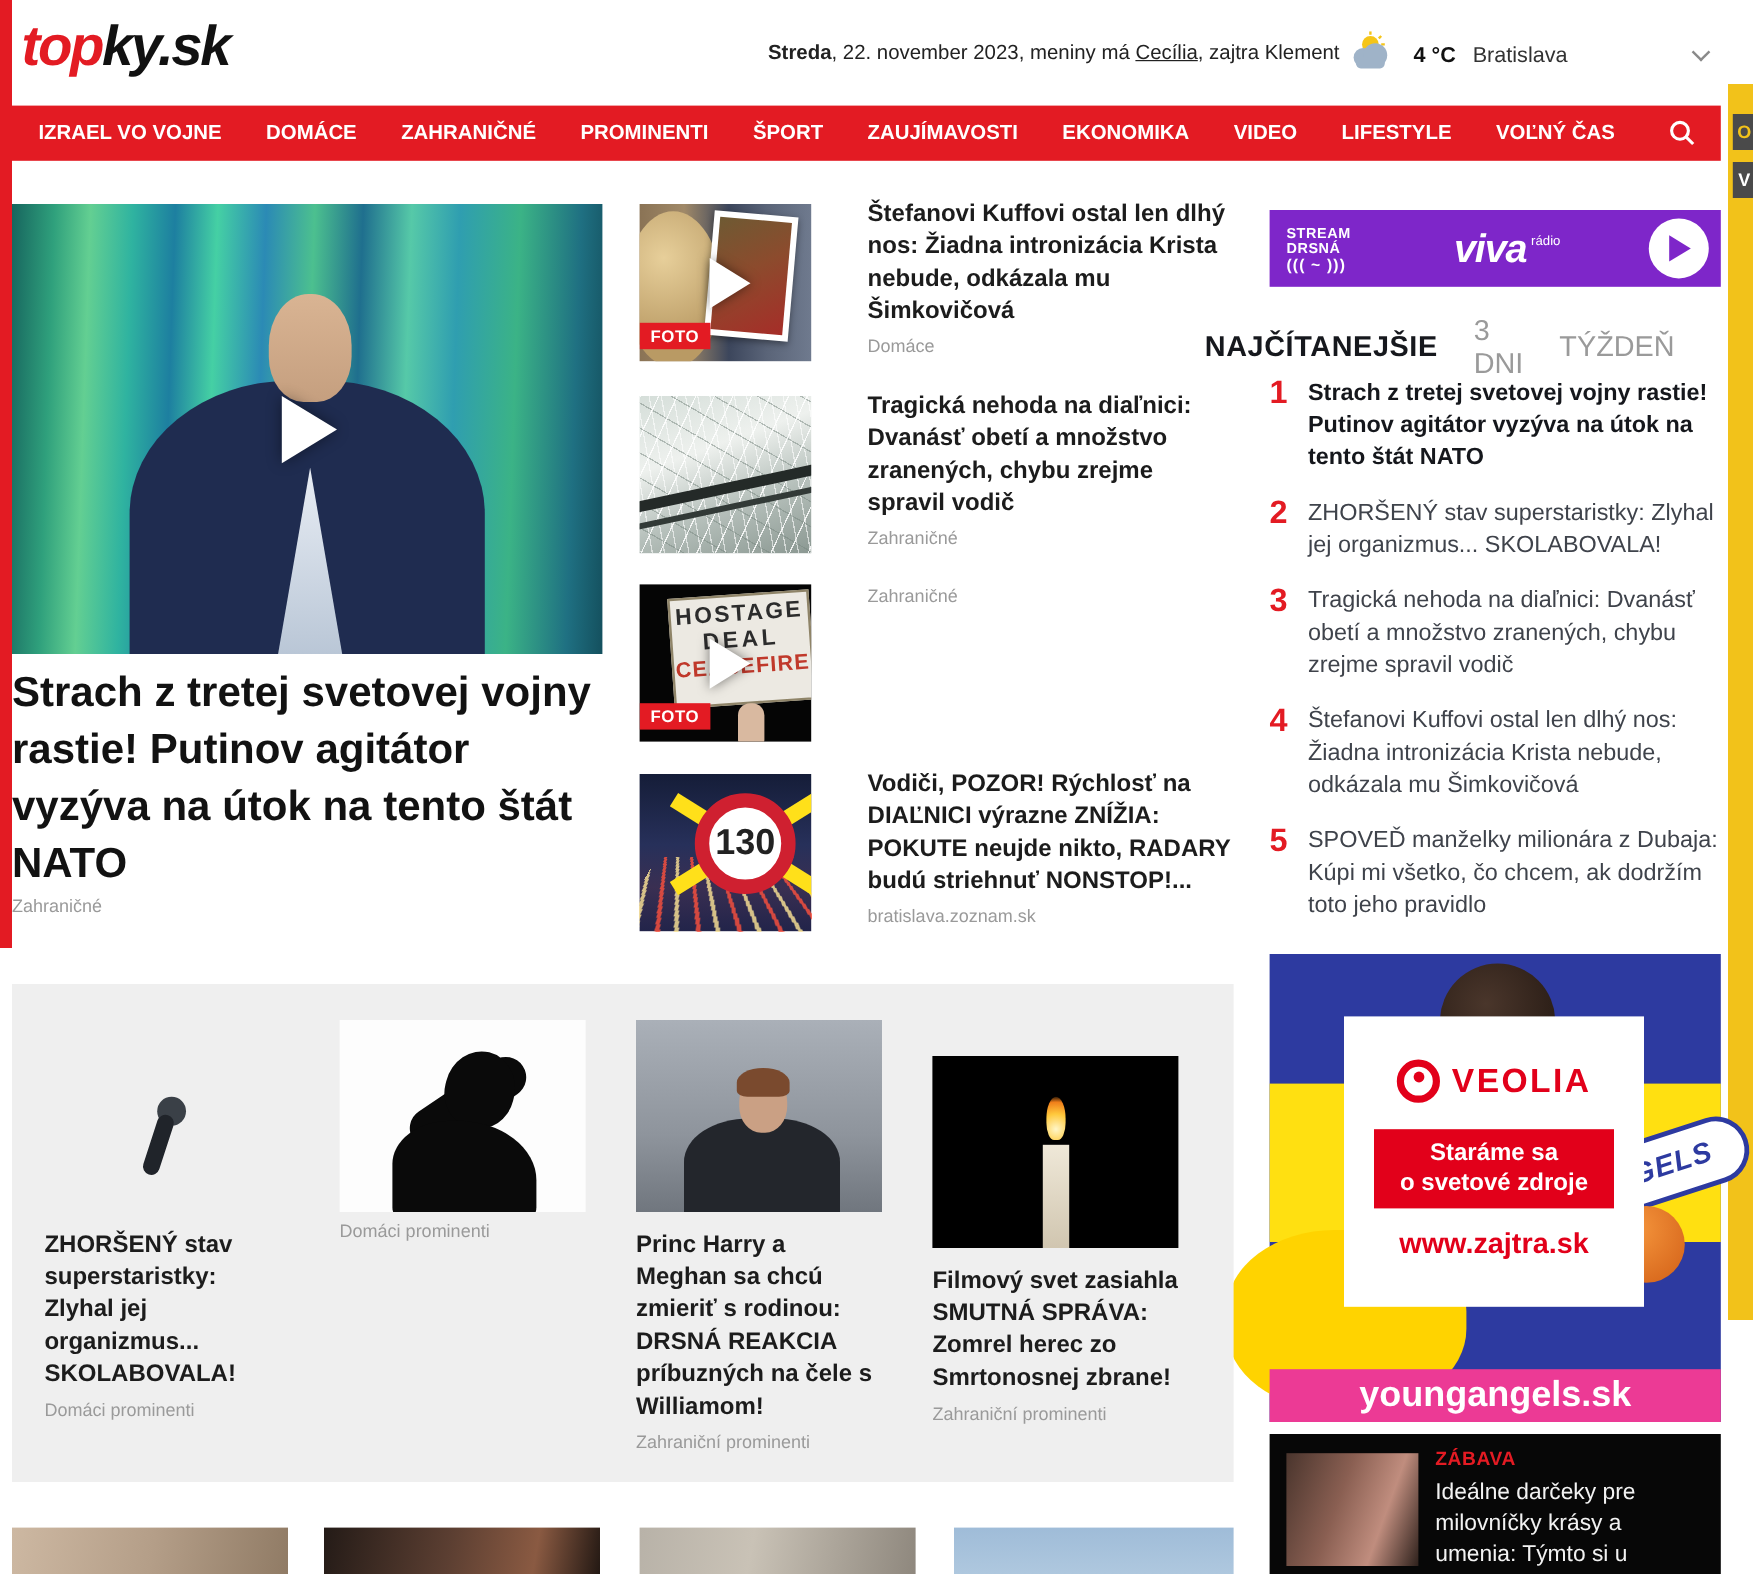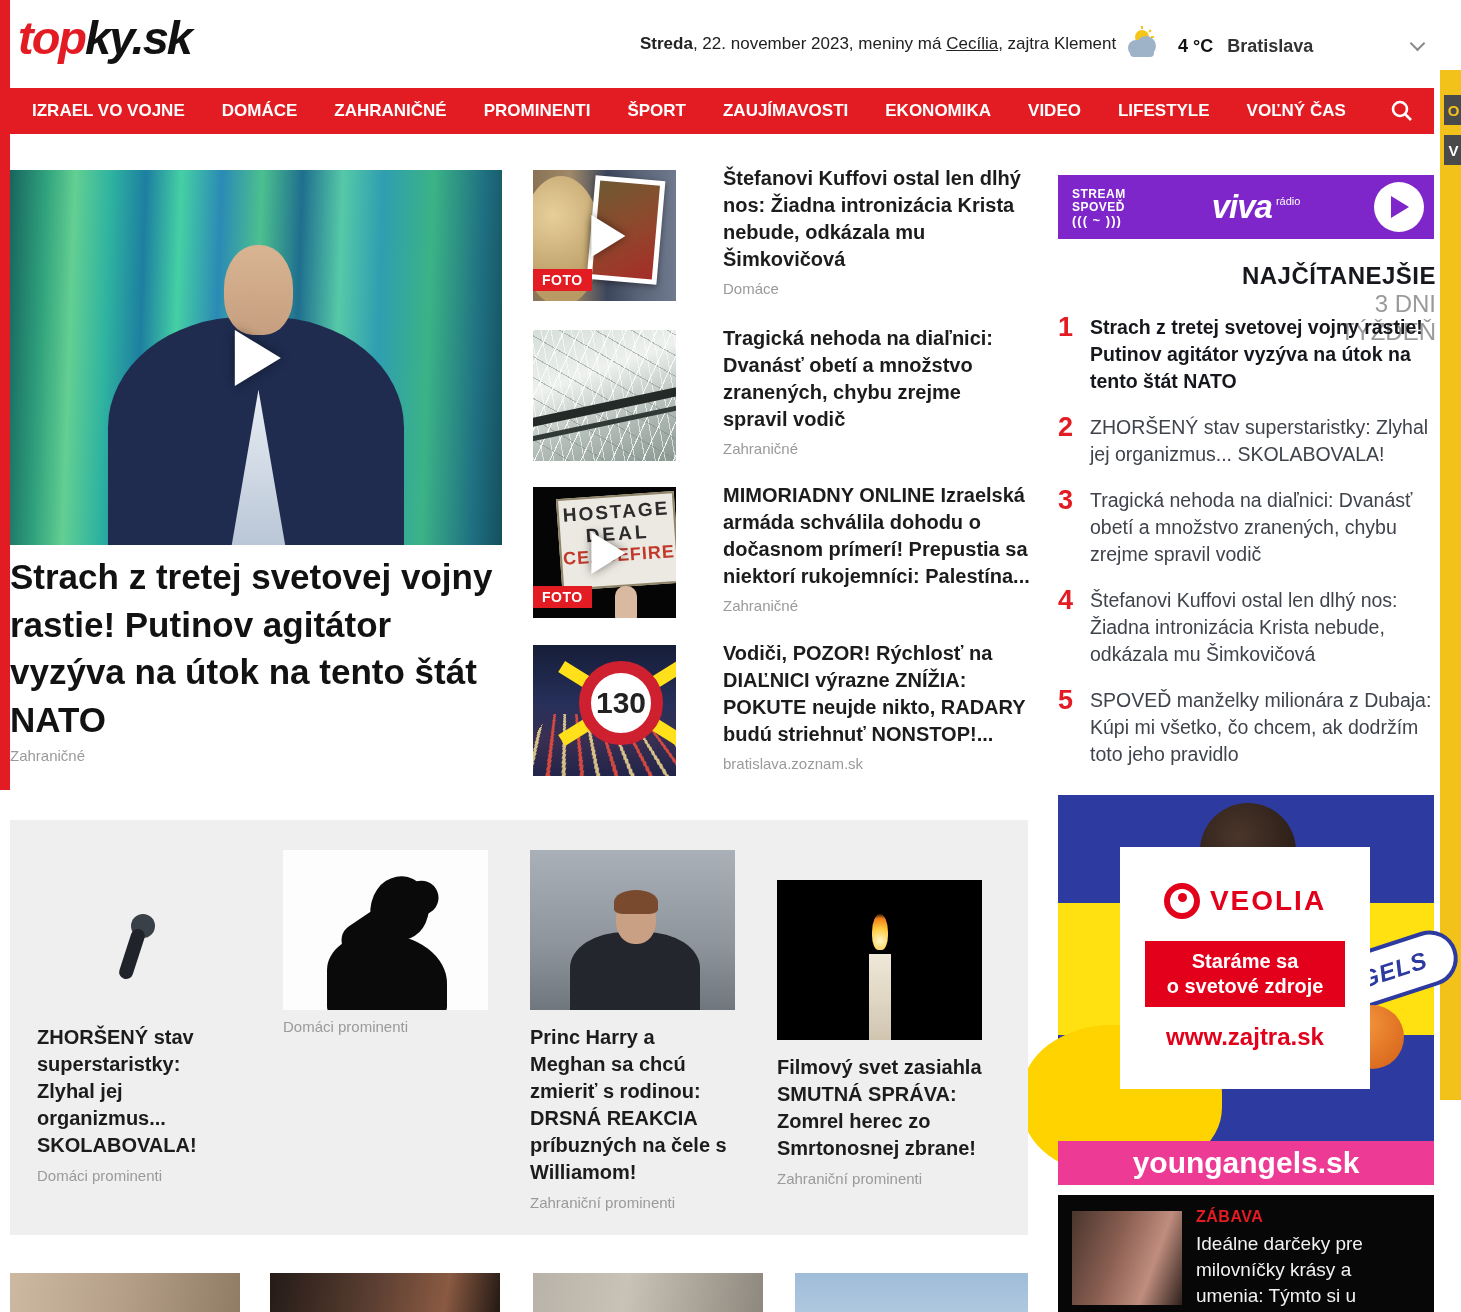--- a/index.html
+++ b/index.html
@@ -16,21 +16,21 @@
 
   
   .logo { position:absolute; left:18px; top:10px; font-size:47px; font-weight:bold; font-style:italic;
           letter-spacing:-2px; color:#111; cursor:pointer; }
   .logo .red { color:#e31b23; }
   .dateline { position:absolute; left:640px; top:34px; font-size:17px; color:#222; white-space:nowrap; }
   .dateline b { font-weight:bold; }
   .dateline .nameday { text-decoration:underline; cursor:pointer; }
   .weather { position:absolute; left:1122px; top:26px; display:flex; align-items:center; }
   .temp { font-weight:bold; font-size:18px; color:#111; margin-left:14px; }
-  .city { font-size:18px; color:#333; margin-left:14px;font-weight:bold; }
+  .city { font-size:18px; color:#333; margin-left:14px; }
   .chev { position:absolute; left:1412px; top:38px; width:11px; height:11px;
           border-right:2px solid #8a8a8a; border-bottom:2px solid #8a8a8a; transform:rotate(45deg); cursor:pointer; }
 
   
   .nav { position:absolute; left:10px; top:88px; width:1424px; height:46px; background:#e31b23;
          display:flex; align-items:center; padding:0 20px 0 22px; }
   .nav-item { color:#fff; font-weight:bold; font-size:17px; margin-right:37px; white-space:nowrap; cursor:pointer; }
   .nav-search { margin-left:auto; cursor:pointer; display:flex; }
 
   
@@ -100,21 +100,21 @@
   .stream { position:absolute; left:1058px; top:175px; width:376px; height:64px; background:#7e26c9;
             display:flex; align-items:center; cursor:pointer; }
   .stream-label { color:#fff; font-weight:bold; font-size:12px; line-height:13px; margin-left:14px; letter-spacing:.5px; }
   .stream-wave { color:#fff; font-size:13px; font-weight:bold; letter-spacing:1px; }
   .viva { color:#fff; font-weight:bold; font-size:33px; letter-spacing:-1px; margin:0 4px 0 86px; font-style:italic; }
   .viva-sub { color:#fff; font-size:11px; margin-top:-12px; }
   .stream-play { position:absolute; right:10px; top:7px; width:50px; height:50px; border-radius:50%; background:#fff;
                  display:flex; align-items:center; justify-content:center; }
   .stream-play .tri { border-left:18px solid #7e26c9; border-top:11px solid transparent; border-bottom:11px solid transparent; margin-left:4px; }
 
-  .tabs { position:absolute; left:1060px; top:262px; width:376px; display:flex; align-items:flex-end;flex-direction:column; }
+  .tabs { position:absolute; left:1004px; top:262px; width:376px; display:flex; align-items:center; }
   .tab-main { font-size:24px; font-weight:bold; color:#16181d; letter-spacing:.5px; cursor:pointer; }
   .tab { font-size:24px; color:#9a9a9a; margin-left:30px; cursor:pointer; }
 
   .mostread { position:absolute; left:1058px; top:314px; width:378px; }
   .mr-item { position:relative; padding-left:32px; margin-bottom:19px; cursor:pointer; }
   .mr-num { position:absolute; left:0; top:-2px; color:#e31b23; font-weight:bold; font-size:27px; }
   .mr-title { font-size:19.5px; line-height:27px; color:#3f434b; }
   .mr-item.first .mr-title { font-weight:bold; color:#15171c; }
 
   
@@ -272,42 +272,41 @@
       <div class="board">
         <div class="l1">HOSTAGE</div>
         <div class="l2">DEAL</div>
         <div class="l3">CEASEFIRE</div>
       </div>
       <div class="hand"></div>
       <div class="play-sm"></div>
       <div class="foto">FOTO</div>
     </div>
     <div class="m-text">
-      <div class="m-title">MIMORIADNY ONLINE Izraelská armáda schválila dohodu o dočasnom prímerí! Prepustia sa niektorí rukojemníci: Palestína...</div>
       <div class="cat m-cat">Zahraničné</div>
     </div>
   </div>
 
   <div class="m-row" style="top:645px;">
     <div class="imgbox m-thumb t-speed">
       <div class="streaks"></div>
       <div class="xbar" style="transform:rotate(32deg);"></div>
       <div class="xbar" style="transform:rotate(-32deg);"></div>
       <div class="ring">130</div>
     </div>
     <div class="m-text">
       <div class="m-title">Vodiči, POZOR! Rýchlosť na DIAĽNICI výrazne ZNÍŽIA: POKUTE neujde nikto, RADARY budú striehnuť NONSTOP!...</div>
       <div class="cat m-cat">bratislava.zoznam.sk</div>
     </div>
   </div>
 
   <div class="stream">
     <div class="stream-label">
       <div>STREAM</div>
-      <div>SPOVEĎ</div>
+      <div>DRSNÁ</div>
       <div class="stream-wave">((( ~ )))</div>
     </div>
     <div class="viva">viva</div>
     <div class="viva-sub">rádio</div>
     <div class="stream-play">
         <div class="tri"></div>
       </div>
   </div>
 
   <div class="tabs">

